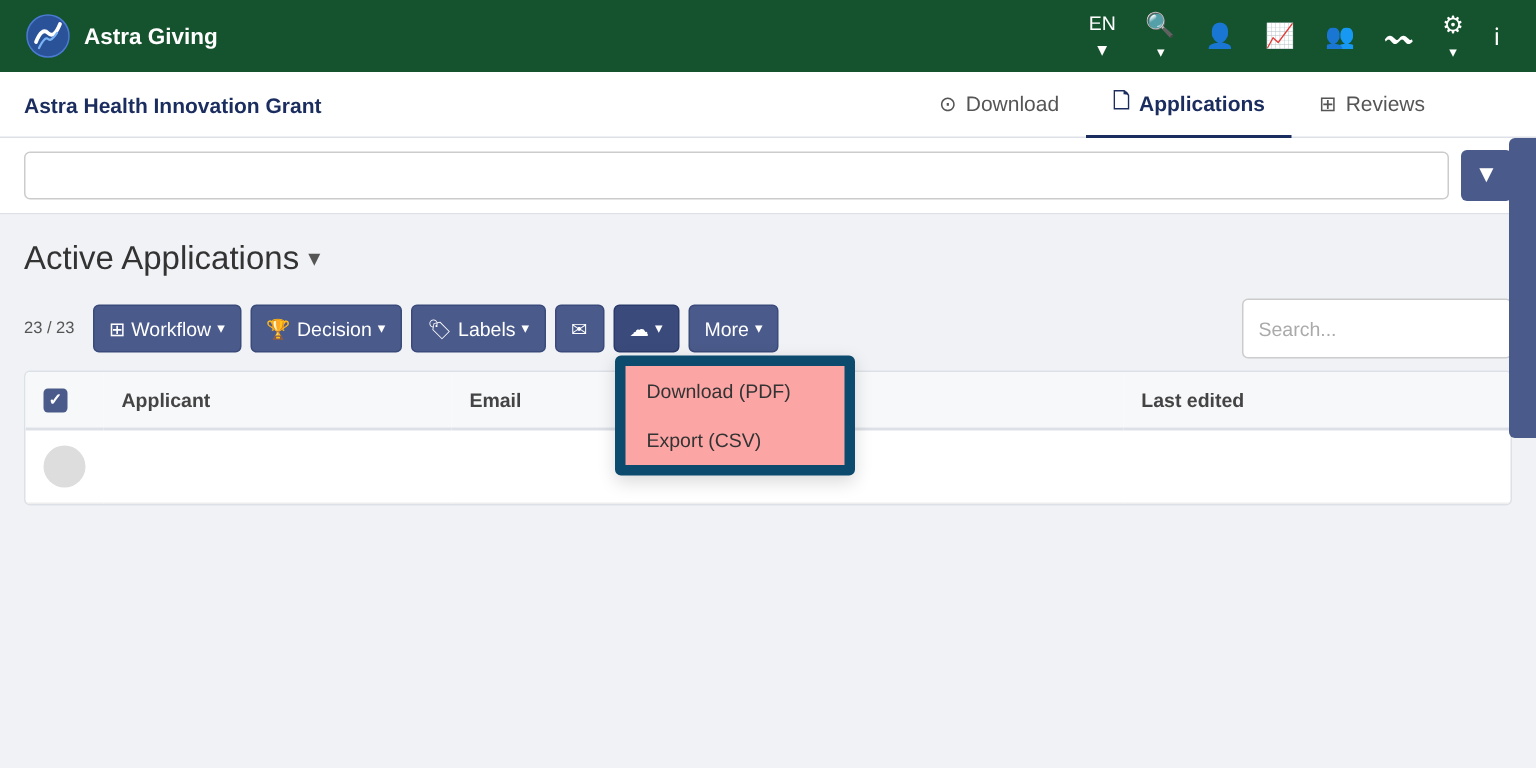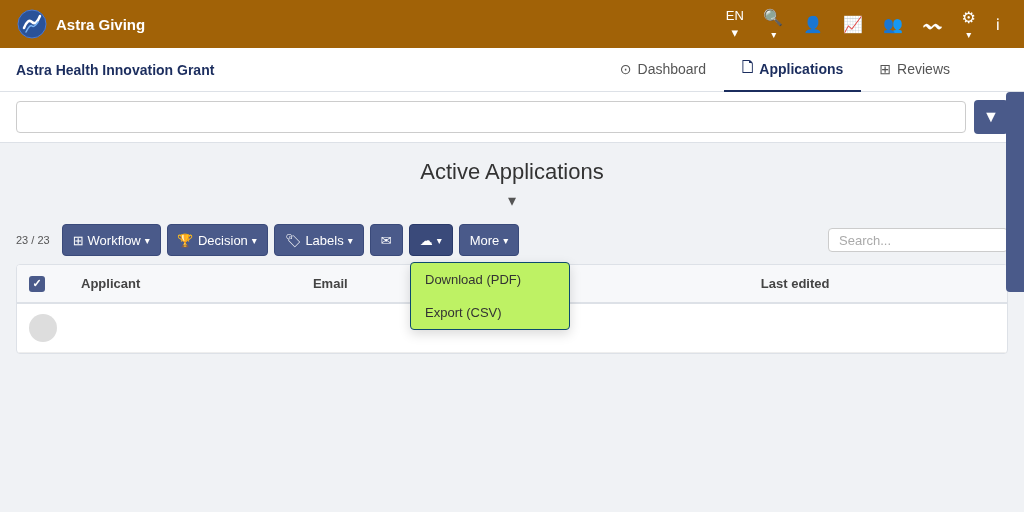--- a/index.html
+++ b/index.html
@@ -1,20 +1,20 @@
 <!DOCTYPE html>
 <html><head>
   <meta charset="utf-8">
   <style>
     * { box-sizing: border-box; margin: 0; padding: 0; }
     body { font-family: -apple-system, BlinkMacSystemFont, 'Segoe UI', Arial, sans-serif; background: #f0f2f5; font-size: 14px; }
 
     
     .top-nav {
-      background: #a16207;
+      background: #14532d;
       height: 48px;
       display: flex;
       align-items: center;
       padding: 16px 16px;
       color: white;
     }
     .nav-brand {
       display: flex;
       align-items: center;
       gap: 8px;
@@ -134,21 +134,20 @@
 
     
     .section-heading {
       display: flex;
       align-items: center;
       gap: 6px;
       font-size: 22px;
       font-weight: 400;
       color: #333;
       margin-bottom: 14px;
-      flex-direction: column;
     }
     .section-heading .dropdown-arrow {
       font-size: 16px;
       color: #555;
     }
 
     
     .toolbar {
       display: flex;
       align-items: center;
@@ -184,32 +183,32 @@
 
     .search-right {
       margin-left: auto;
     }
     .search-input {
       border: 1px solid #ccc;
       border-radius: 4px;
       padding: 5px 10px;
       font-size: 13px;
       outline: none;
-      height: 24px;
+      height: 40px;
       width: 180px;
     }
     .search-input::placeholder { color: #aaa; }
 
     
     .dropdown-menu {
       position: absolute;
       top: 38px;
       left: 394px;
-      background: #bef264;
-      border: 1px solid #0c4a6e;
+      background: #fca5a5;
+      border: 7px solid #0c4a6e;
       border-radius: 4px;
       box-shadow: 0 4px 12px rgba(0,0,0,0.15);
       min-width: 160px;
       z-index: 100;
     }
     .dropdown-item {
       padding: 9px 14px;
       font-size: 13px;
       color: #333;
       cursor: pointer;
@@ -316,21 +315,21 @@
       <span>ℹ</span>
     </button>
   </div>
 </nav>
 
 <div class="sub-nav">
   <span class="sub-nav-title">Astra Health Innovation Grant</span>
   <div class="sub-nav-tabs">
     <a class="sub-nav-tab">
       <span>⊙</span>
-      <span>Dashboard</span>
+      <span>Download</span>
     </a>
     <a class="sub-nav-tab active">
       <span>🗋</span>
       <span>Applications</span>
     </a>
     <a class="sub-nav-tab">
       <span>⊞</span>
       <span>Reviews</span>
     </a>
   </div>

